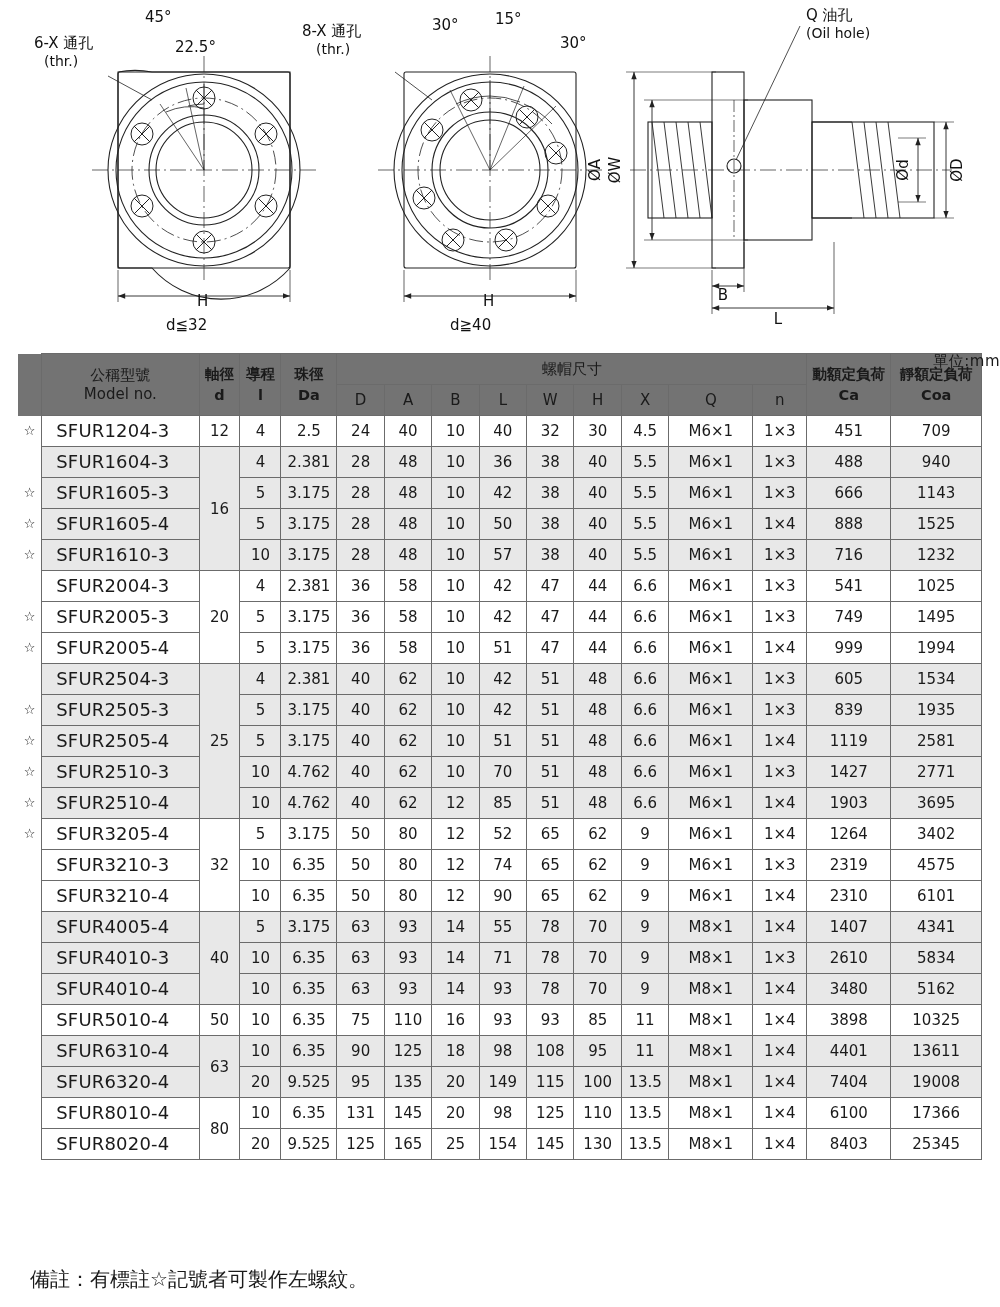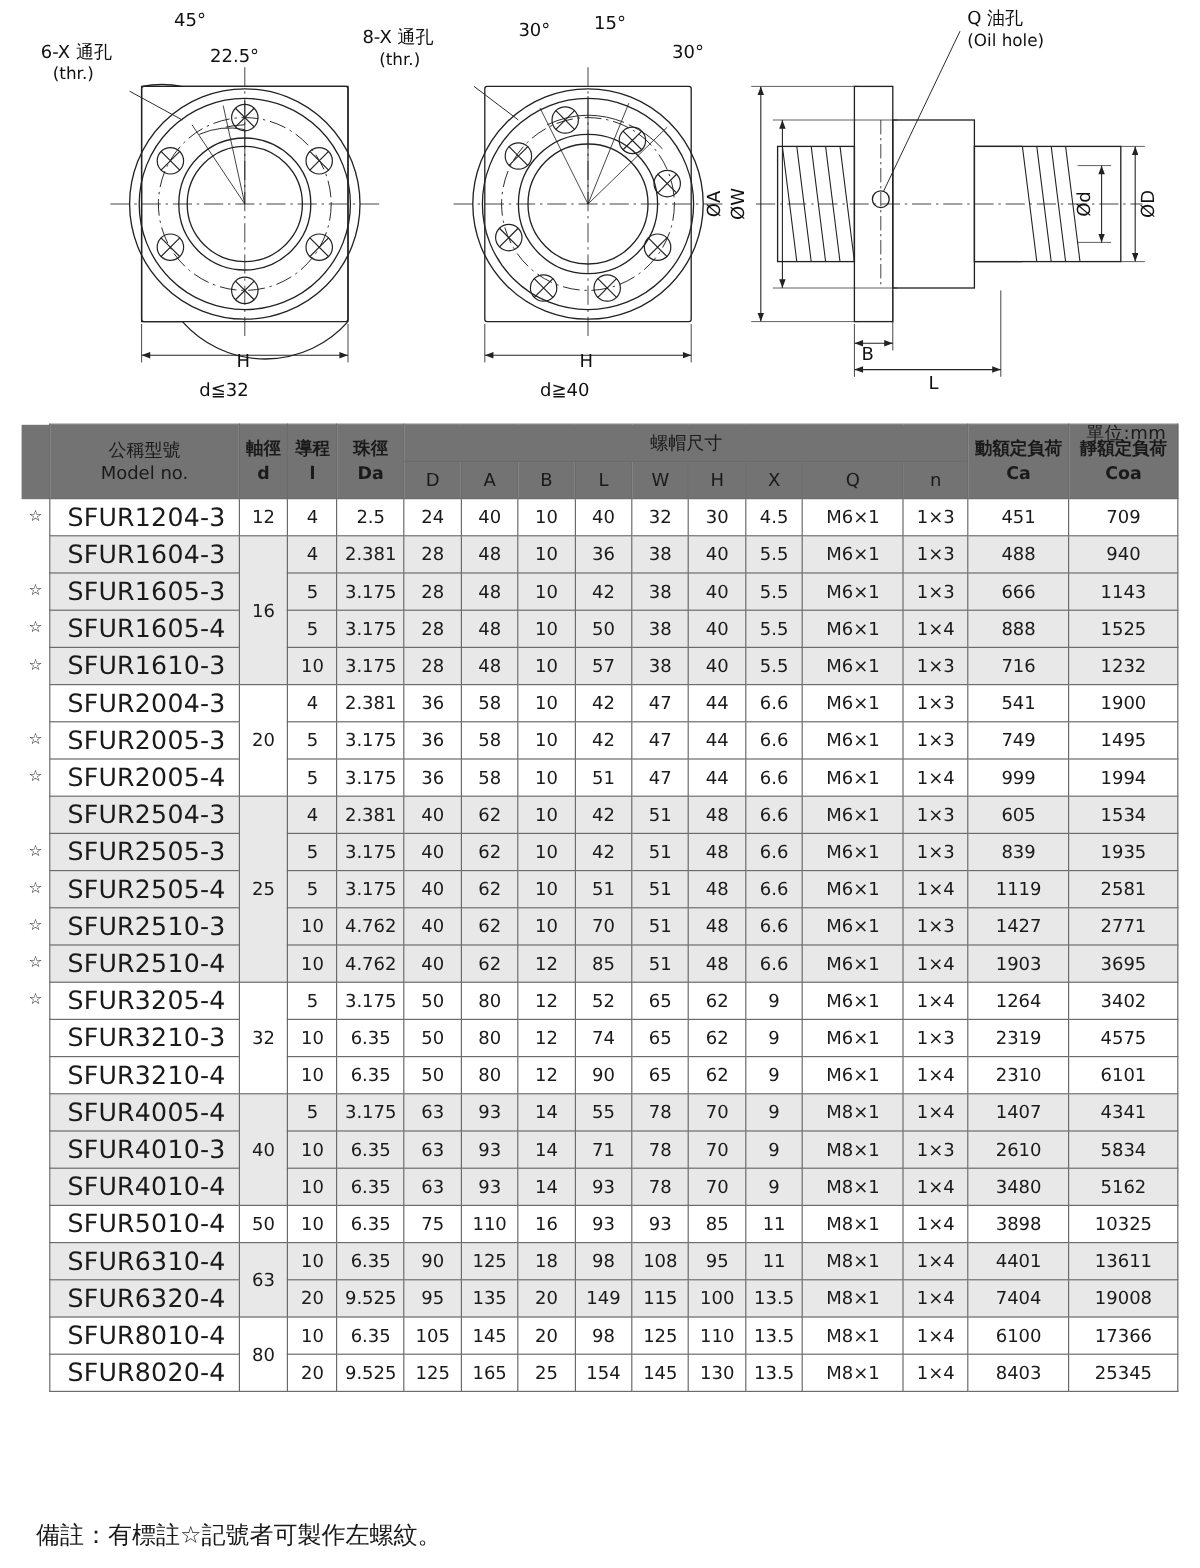--- a/index.html
+++ b/index.html
@@ -7,21 +7,21 @@
     width:1000px;height:1307px;
     background:#ffffff;
     font-family:"DejaVu Sans","Liberation Sans",sans-serif;
     color:#1a1a1a;
     position:relative;
     overflow:hidden;
   }
   .diagram{position:relative;width:1000px;height:345px;}
   .diagram svg{display:block;}
   .unit{
-    position:absolute;right:28px;top:352px;
+    position:absolute;right:0;top:352px;
     font-size:15px;letter-spacing:.5px;
   }
   table.spec{
     border-collapse:collapse;
     margin:8px auto 0 auto;
     width:964px;
     font-size:15px;
     table-layout:fixed;
   }
   table.spec th,table.spec td{
@@ -35,21 +35,21 @@
   }
   table.spec thead th{
     background:#737373;
     font-size:15px;
   }
   table.spec thead th.modelhead{
     font-size:15px;line-height:19px;
   }
   table.spec td.model{
     text-align:left;padding-left:14px;
-    font-size:21px;
+    font-size:18px;
     letter-spacing:.2px;
   }
   table.spec td.star{
     width:22px;border:none;background:transparent;
     font-size:13px;color:#222;text-align:center;
   }
   thead th.blank{border:none;background:transparent;}
   .grey{background:#e8e8e8 !important;}
   .note{
     position:absolute;left:30px;bottom:14px;
@@ -403,21 +403,21 @@
         <td>36</td>
         <td>58</td>
         <td>10</td>
         <td>42</td>
         <td>47</td>
         <td>44</td>
         <td>6.6</td>
         <td>M6×1</td>
         <td>1×3</td>
         <td>541</td>
-        <td>1900</td>
+        <td>1025</td>
       </tr>
       <tr>
         <td class="star">☆</td>
         <td class="model">SFUR2005-3</td>
         <td>5</td>
         <td>3.175</td>
         <td>36</td>
         <td>58</td>
         <td>10</td>
         <td>42</td>
@@ -688,21 +688,21 @@
         <td class="grey">1×4</td>
         <td class="grey">7404</td>
         <td class="grey">19008</td>
       </tr>
       <tr>
         <td class="star"></td>
         <td class="model">SFUR8010-4</td>
         <td rowspan="2">80</td>
         <td>10</td>
         <td>6.35</td>
-        <td>105</td>
+        <td>131</td>
         <td>145</td>
         <td>20</td>
         <td>98</td>
         <td>125</td>
         <td>110</td>
         <td>13.5</td>
         <td>M8×1</td>
         <td>1×4</td>
         <td>6100</td>
         <td>17366</td>

